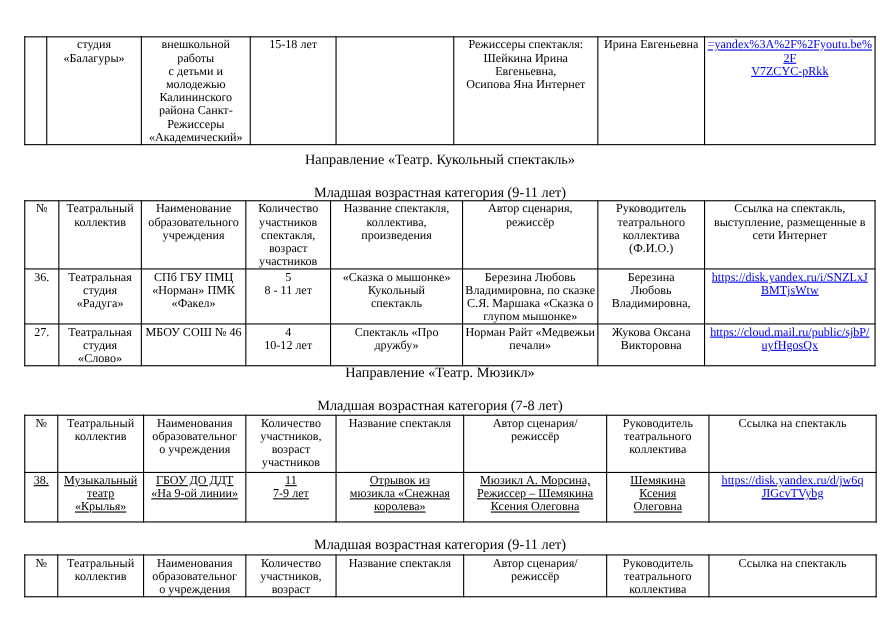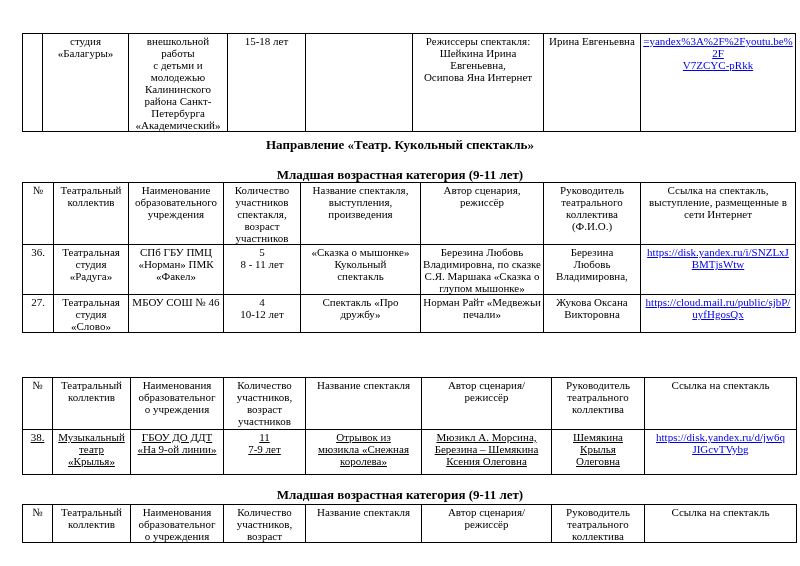--- a/index.html
+++ b/index.html
@@ -11,21 +11,21 @@
     background: #ffffff;
     font-family: "Liberation Serif", "DejaVu Serif", serif;
     color: #000000;
     overflow: hidden;
   }
   .heading {
     position: absolute;
     left: 0;
     width: 800px;
     text-align: center;
-    font-weight: bold;
+    font-weight: normal;
     font-size: 13px;
     line-height: 14px;
   }
   table.doc {
     position: absolute;
     border-collapse: collapse;
     table-layout: fixed;
   }
   table.doc td {
     border: 1px solid #000000;
@@ -63,21 +63,21 @@
     <tbody>
         <tr style="height:92px;">
       <td></td>
       <td>студия
 «Балагуры»</td>
       <td>внешкольной работы
 с детьми и
 молодежью
 Калининского
 района Санкт-
-Петербурга
+Режиссеры
 «Академический»</td>
       <td>15-18 лет</td>
       <td></td>
       <td>Режиссеры спектакля:
 Шейкина Ирина Евгеньевна,
 Осипова Яна Интернет</td>
       <td>Ирина Евгеньевна</td>
       <td><a class="doc-link">=yandex%3A%2F%2Fyoutu.be%2F
 V7ZCYC-pRkk</a></td>
     </tr>
@@ -105,21 +105,21 @@
 коллектив</td>
       <td>Наименование
 образовательного
 учреждения</td>
       <td>Количество
 участников
 спектакля,
 возраст
 участников</td>
       <td>Название спектакля,
-выступления,
+коллектива,
 произведения</td>
       <td>Автор сценария, режиссёр</td>
       <td>Руководитель
 театрального
 коллектива
 (Ф.И.О.)</td>
       <td>Ссылка на спектакль,
 выступление, размещенные в
 сети Интернет</td>
     </tr>
@@ -159,20 +159,22 @@
       <td>Норман Райт «Медвежьи
 печали»</td>
       <td>Жукова Оксана
 Викторовна</td>
       <td><a class="doc-link">https://cloud.mail.ru/public/sjbP/
 uyfHgosQx</a></td>
     </tr>
   </tbody>
     </table>
 
+  <div class="heading" style="top:332px;">Направление «Театр. Мюзикл»</div>
+  <div class="heading" style="top:362px;">Младшая возрастная категория (7-8 лет)</div>
 
   <table class="doc" style="left:22px; top:377px; width:774px;">
     <colgroup>
       <col style="width:30px">
         <col style="width:78px">
         <col style="width:93px">
         <col style="width:82px">
       <col style="width:116px">
         <col style="width:130px">
         <col style="width:93px">
@@ -204,24 +206,24 @@
 театр
 «Крылья»</td>
       <td>ГБОУ ДО ДДТ
 «На 9-ой линии»</td>
       <td>11
 7-9 лет</td>
       <td>Отрывок из
 мюзикла «Снежная
 королева»</td>
       <td>Мюзикл А. Морсина,
-Березина – Шемякина
+Режиссер – Шемякина
 Ксения Олеговна</td>
       <td>Шемякина
-Крылья
+Ксения
 Олеговна</td>
       <td><a class="doc-link">https://disk.yandex.ru/d/jw6q
 JIGcvTVybg</a></td>
     </tr>
   </tbody>
     </table>
 
   <div class="heading" style="top:488px;">Младшая возрастная категория (9-11 лет)</div>
 
   <table class="doc" style="left:22px; top:504px; width:774px;">

